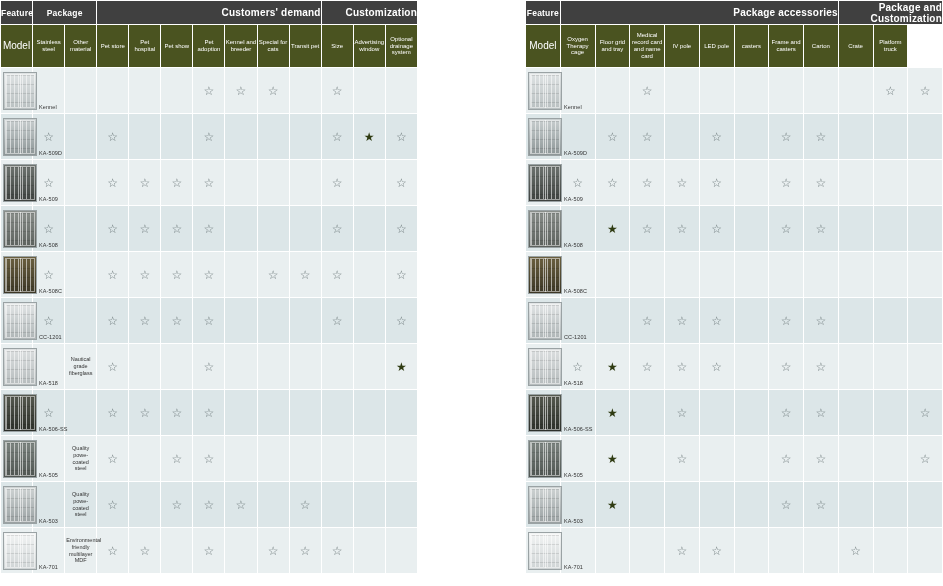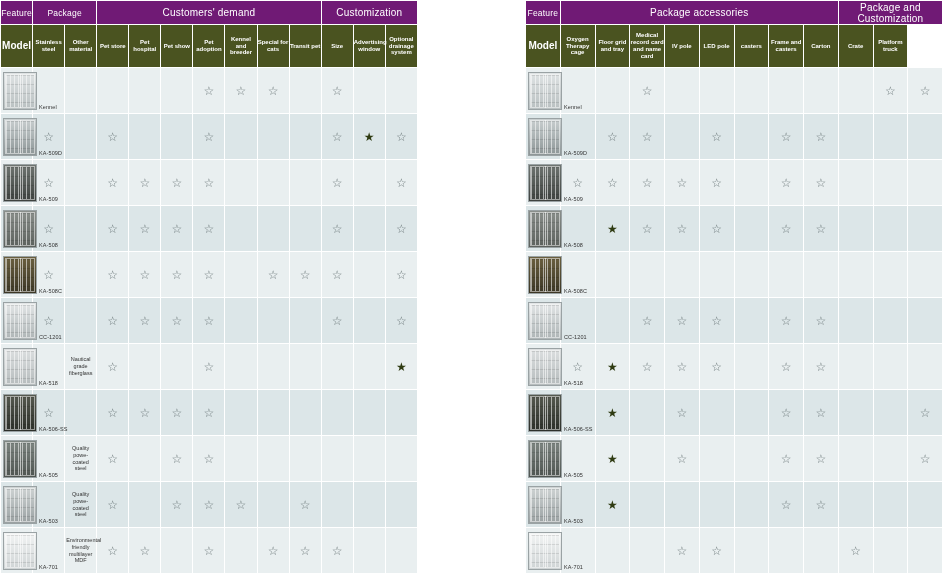--- a/index.html
+++ b/index.html
@@ -28,36 +28,37 @@
     table-layout: fixed;
   }
   table.spec td, table.spec th {
     border: 1px solid #ffffff;
     padding: 0;
     margin: 0;
     text-align: center;
     vertical-align: middle;
   }
   .hdr-group {
-    background: #701a75;
+    background: #404040;
     color: #ffffff;
     font-size: 8.5px;
     height: 23px;
-    font-weight: normal;
+    font-weight: bold;
     letter-spacing: .2px;
   }
   .hdr-group.big {
     font-size: 10px;
+    text-align: right;
   }
   .hdr-sub {
     background: #4a5320;
     color: #ffffff;
     font-size: 6px;
     height: 42px;
-    font-weight: bold;
+    font-weight: normal;
     line-height: 1.15;
     padding: 1px 1px;
   }
   .hdr-sub.model {
     font-size: 10px;
   }
   td.cell {
     background: #e9eff0;
     height: 45px;
     font-size: 11px;

